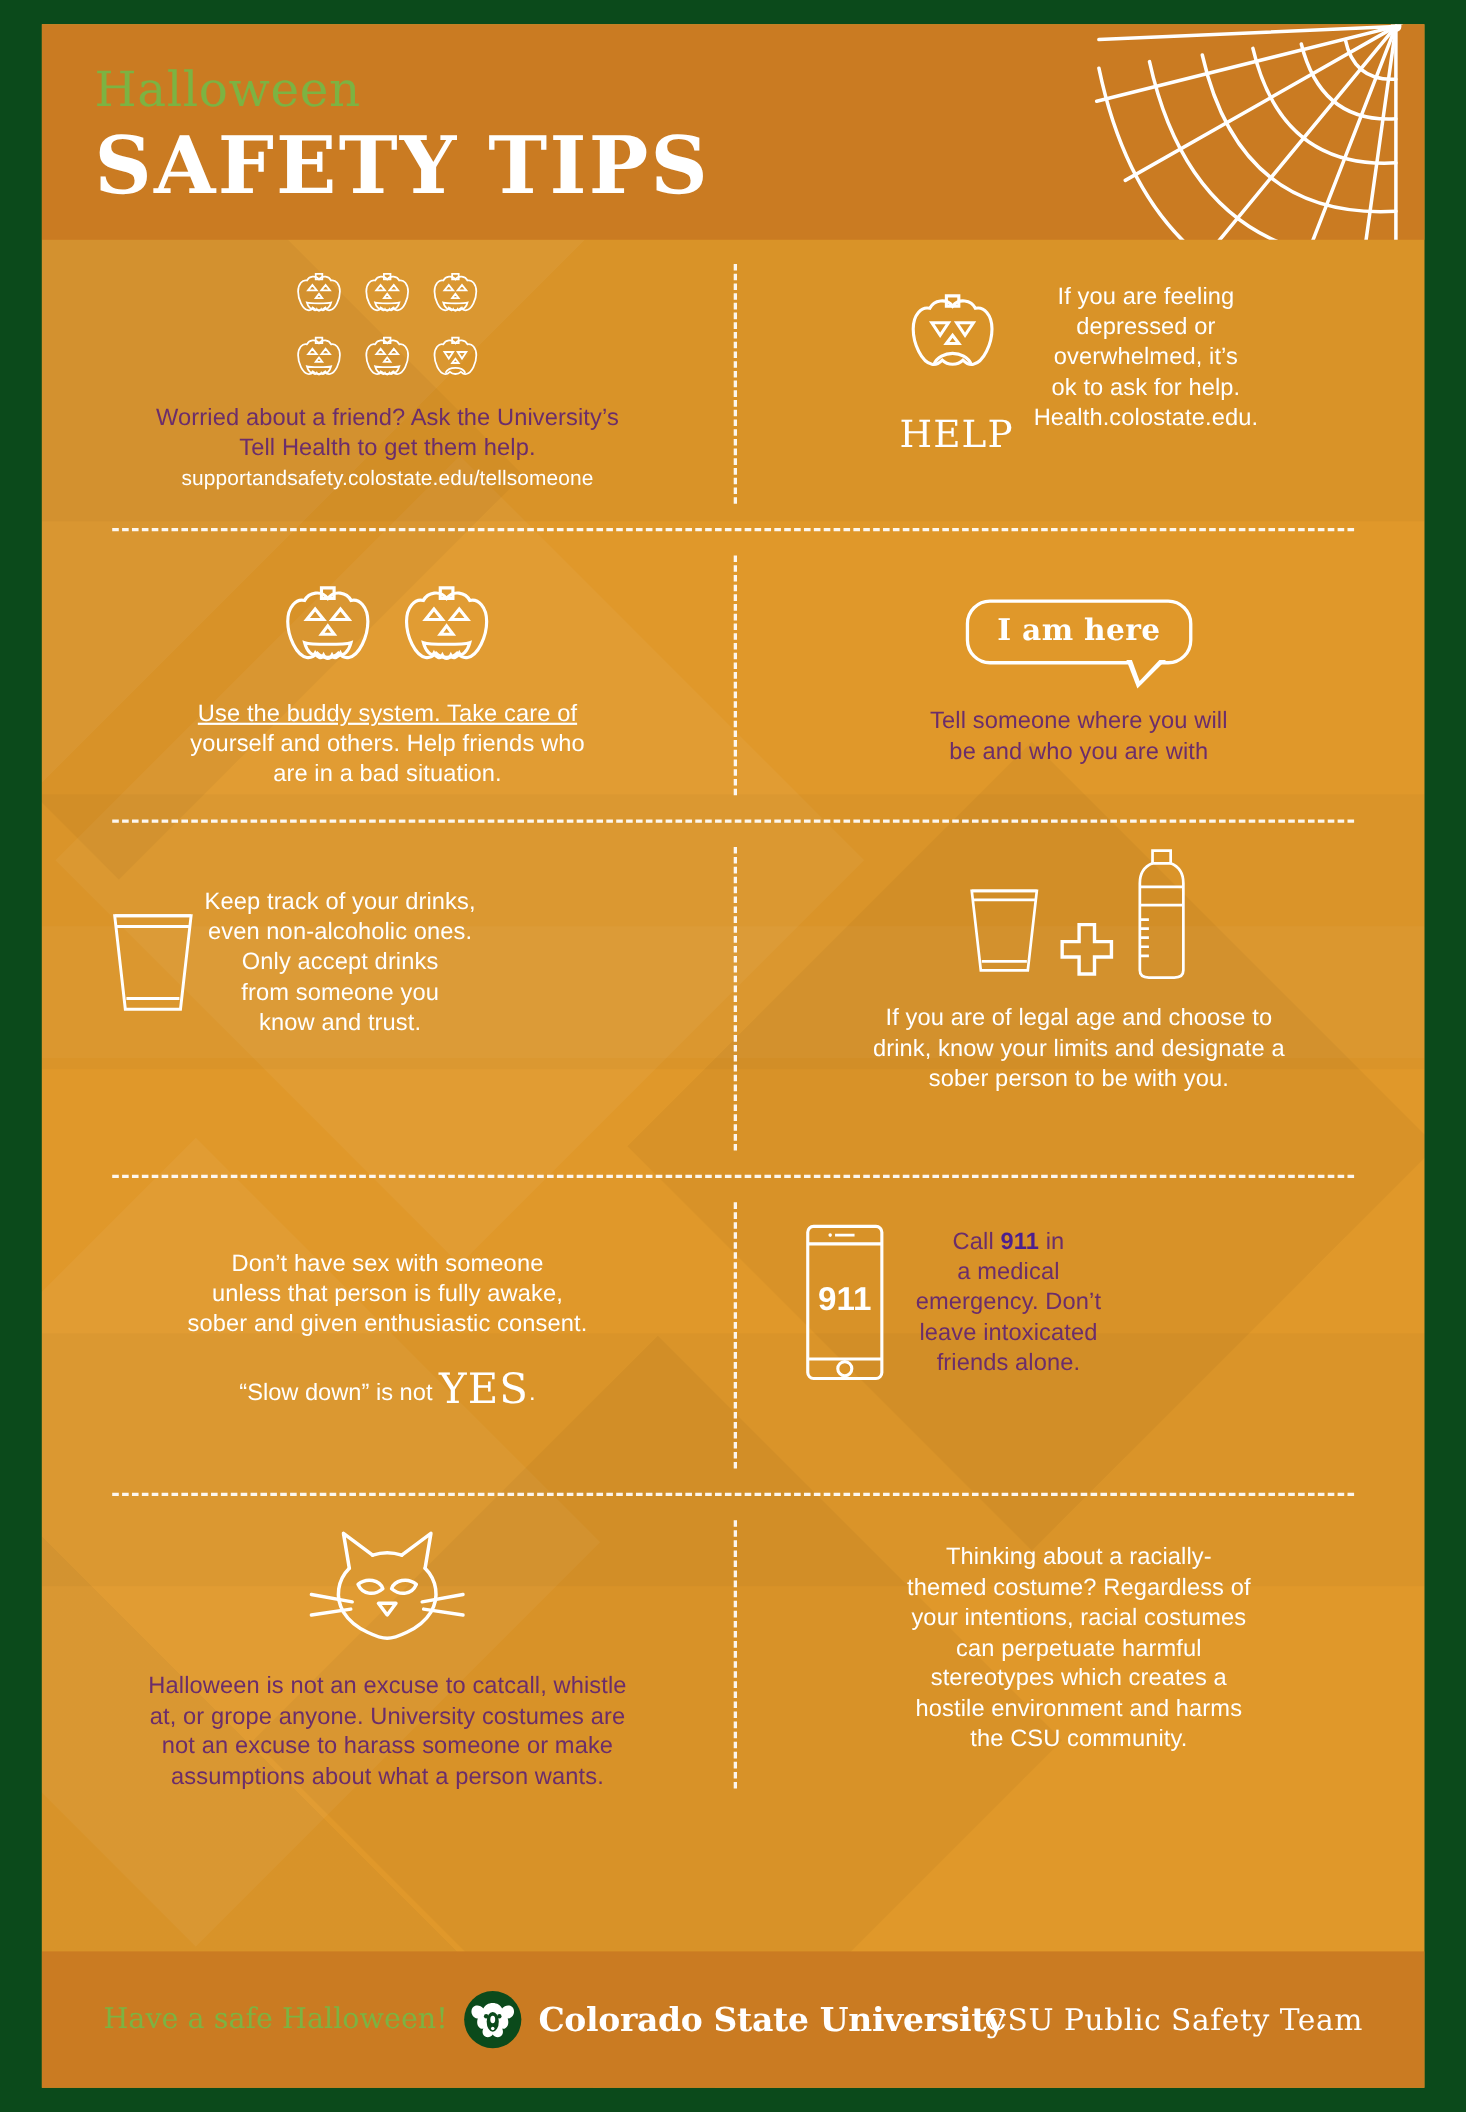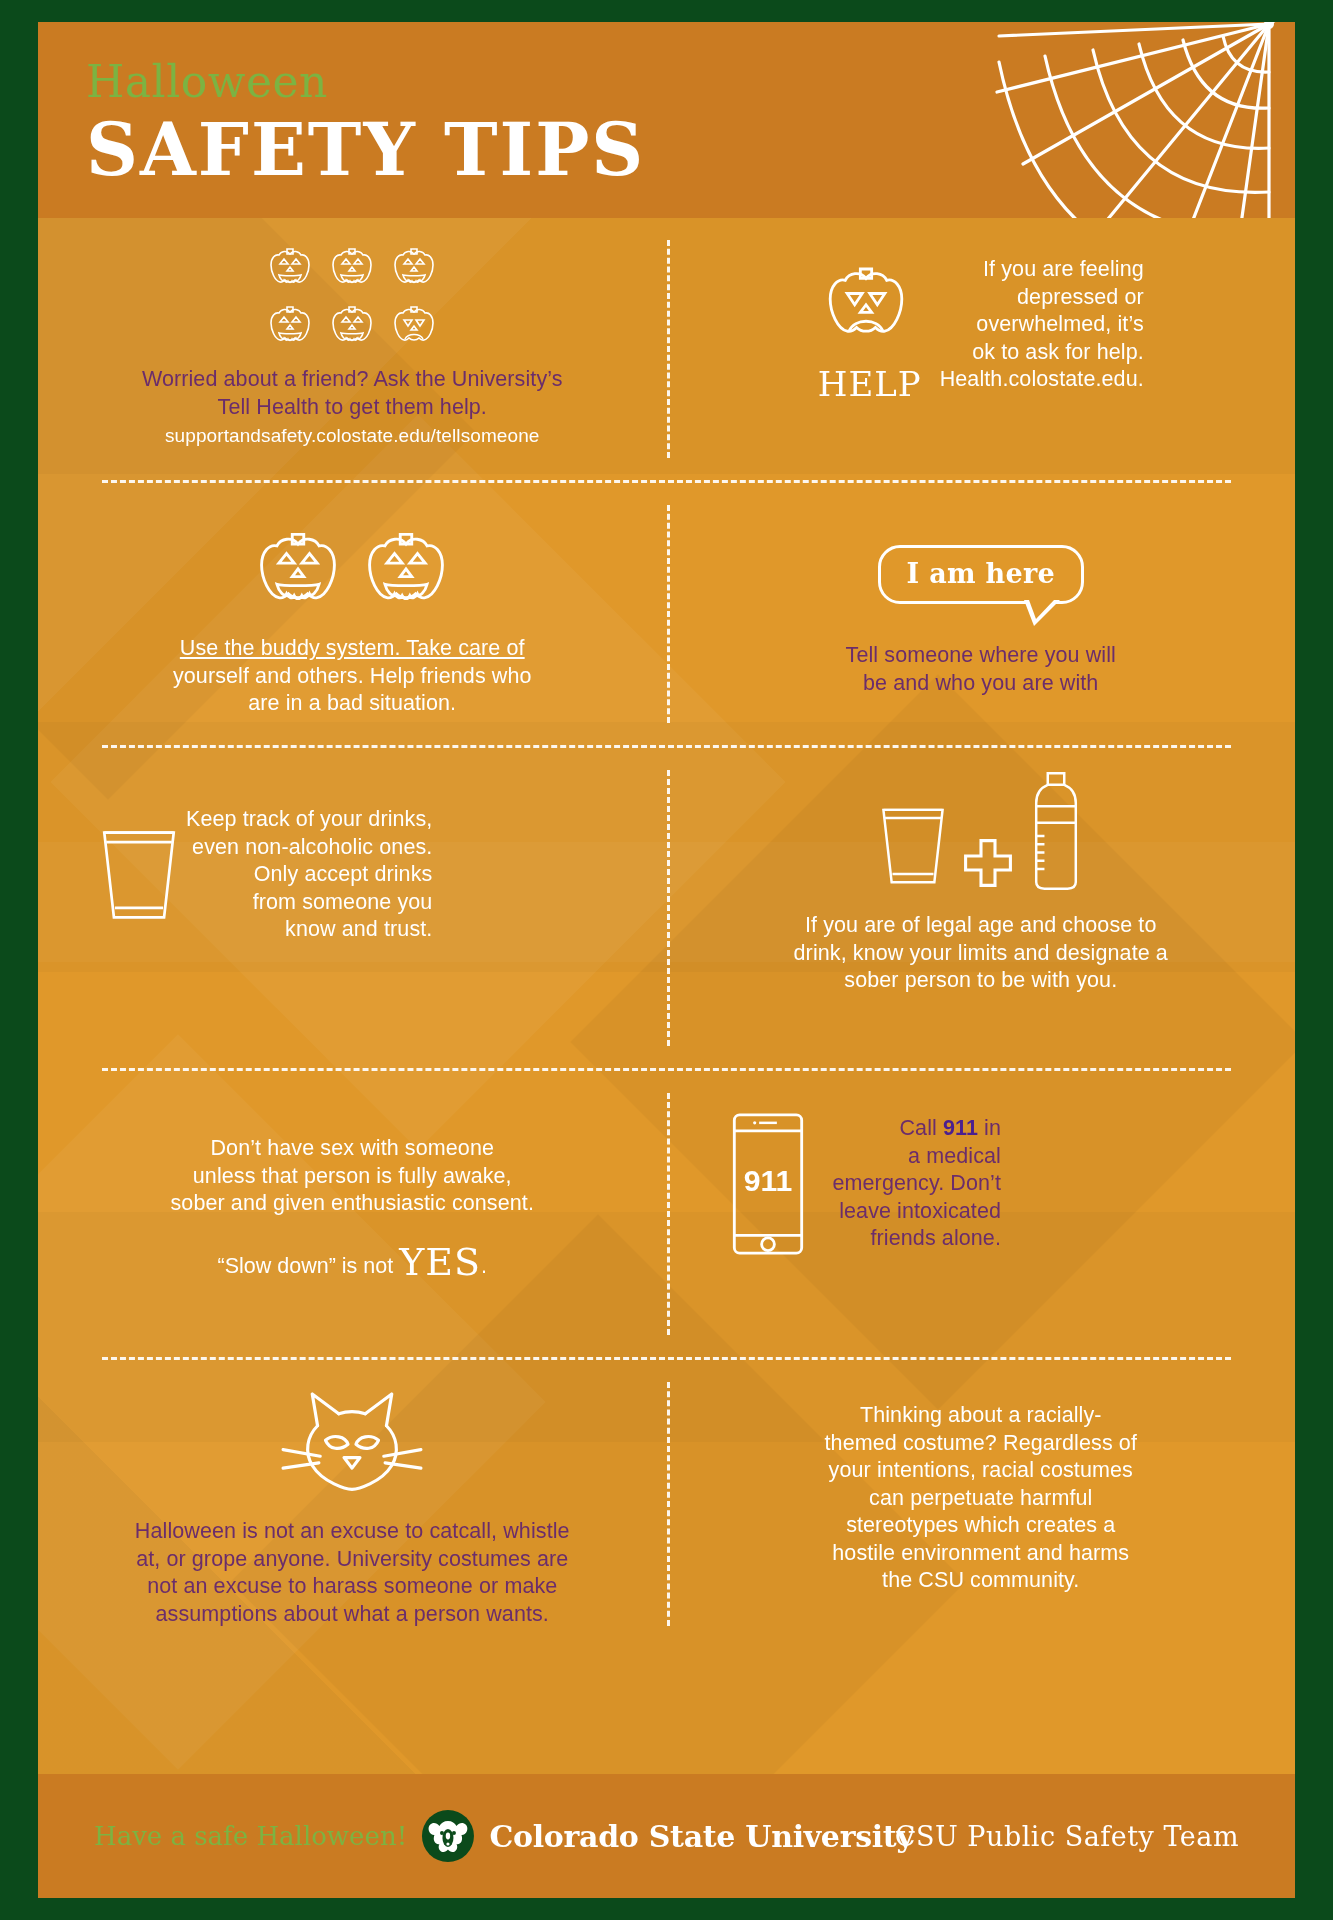--- a/index.html
+++ b/index.html
@@ -86,21 +86,21 @@
 
   
   .pk-grid { display:flex; flex-direction:column; align-items:center; gap:6px; }
   .pk-row { display:flex; gap:14px; }
 
   
   .help-flex { display:flex; align-items:flex-start; gap:18px; justify-content:center; }
   .help-word {
     font-family:"DejaVu Serif", serif;
     font-size:34px; color:#ffffff; text-align:left; letter-spacing:1px;
-    margin-top:10px;
+    margin-top:20px;
   }
 
   
   .bubble-wrap { position:relative; display:inline-block; }
   .bubble {
     border:3px solid #ffffff; border-radius:22px;
     padding:10px 26px 12px;
     font-family:"DejaVu Serif", serif; font-weight:bold;
     font-size:27px; color:#ffffff; letter-spacing:.3px;
   }
@@ -123,21 +123,21 @@
   .yes-line { margin-top:22px; color:#ffffff; font-size:21.5px; }
   .yes {
     font-family:"DejaVu Serif", serif;
     font-size:38px; letter-spacing:1px; vertical-align:-2px;
   }
 
   .num-hi { color:#4b1f8f; font-weight:bold; }
 
   
   .sbs { display:flex; align-items:center; gap:4px; }
-  .sbs-text { text-align:right; }
+  .sbs-text { text-align:center; }
 
   
   .footer {
     position:absolute; left:0; bottom:0; width:100%; height:124px;
     background:#ca7b22;
     display:flex; align-items:center;
   }
   .f-left {
     position:absolute; left:56px;
     font-family:"DejaVu Serif", serif; font-size:26px; color:#7cb342;

